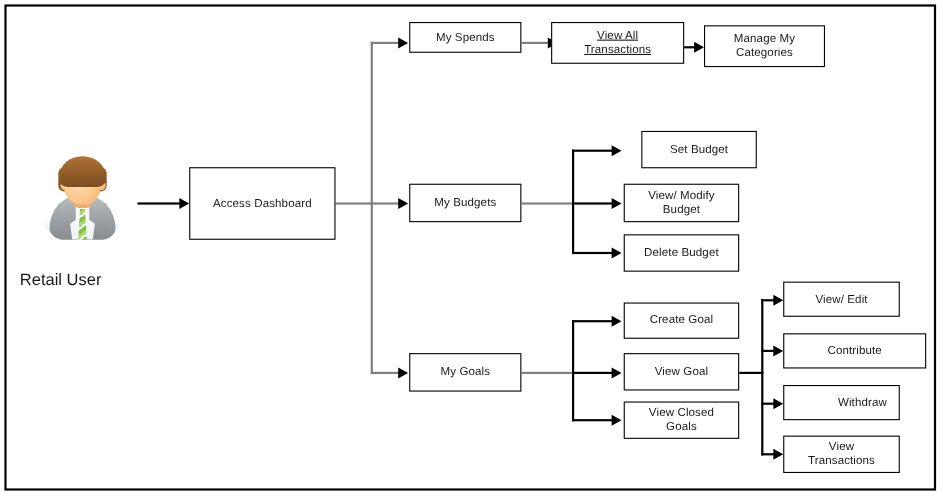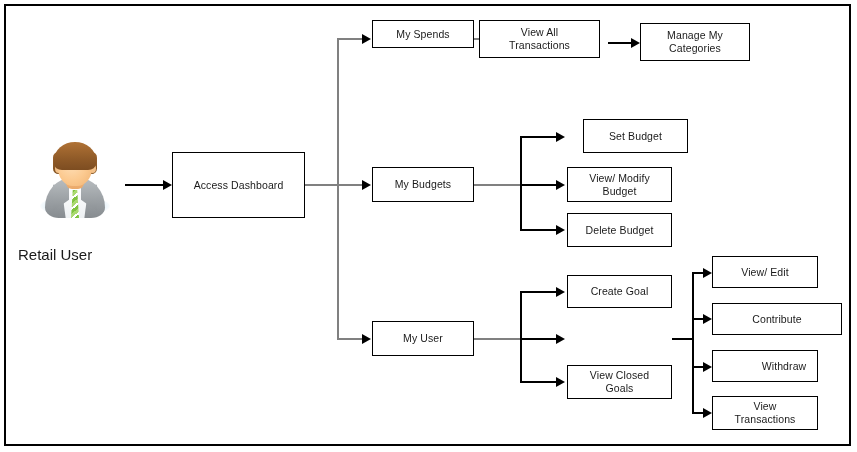--- a/index.html
+++ b/index.html
@@ -231,21 +231,21 @@
   <div class="hline blk" style="left:692px; top:412px; width:13px;"></div>
   <div class="arrow" style="left:703px; top:408px;"></div>
 
   <div class="node" style="left:172px; top:152px; width:133px; height:66px;">
     <span>Access Dashboard</span>
   </div>
 
   <div class="node" style="left:372px; top:20px; width:102px; height:28px;">
     <span>My Spends</span>
   </div>
-  <div class="node" style="left:479px; top:20px; width:121px; height:38px;">
+  <div class="node" style="left:501px; top:20px; width:121px; height:38px;text-decoration:underline;">
     <span>View All
 Transactions</span>
   </div>
   <div class="node" style="left:640px; top:23px; width:110px; height:38px;">
     <span>Manage My
 Categories</span>
   </div>
 
   <div class="node" style="left:372px; top:167px; width:102px; height:35px;">
     <span>My Budgets</span>
@@ -255,24 +255,27 @@
   </div>
   <div class="node" style="left:567px; top:167px; width:105px; height:35px;">
     <span>View/ Modify
 Budget</span>
   </div>
   <div class="node" style="left:567px; top:213px; width:105px; height:34px;">
     <span>Delete Budget</span>
   </div>
 
   <div class="node" style="left:372px; top:321px; width:102px; height:35px;">
-    <span>My User</span>
+    <span>My Goals</span>
   </div>
   <div class="node" style="left:567px; top:275px; width:105px; height:33px;">
     <span>Create Goal</span>
+  </div>
+  <div class="node" style="left:567px; top:321px; width:105px; height:34px;">
+    <span>View Goal</span>
   </div>
   <div class="node" style="left:567px; top:365px; width:105px; height:34px;">
     <span>View Closed
 Goals</span>
   </div>
 
   <div class="node" style="left:712px; top:256px; width:106px; height:32px;">
     <span>View/ Edit</span>
   </div>
   <div class="node" style="left:712px; top:303px; width:130px; height:32px;">

